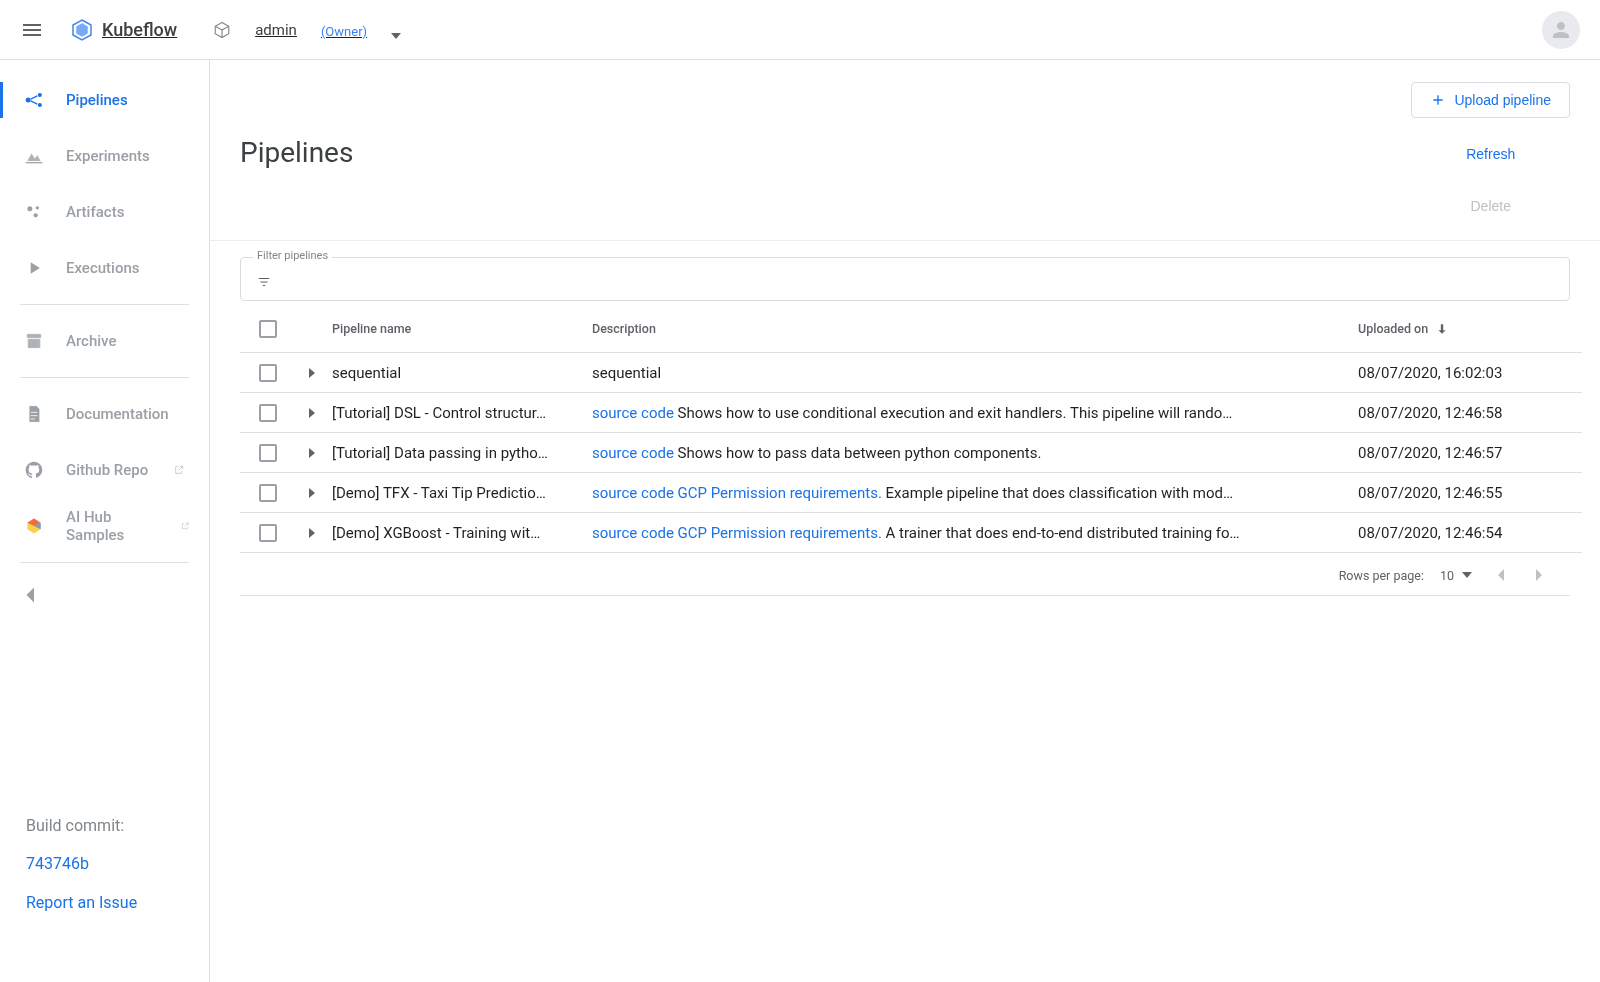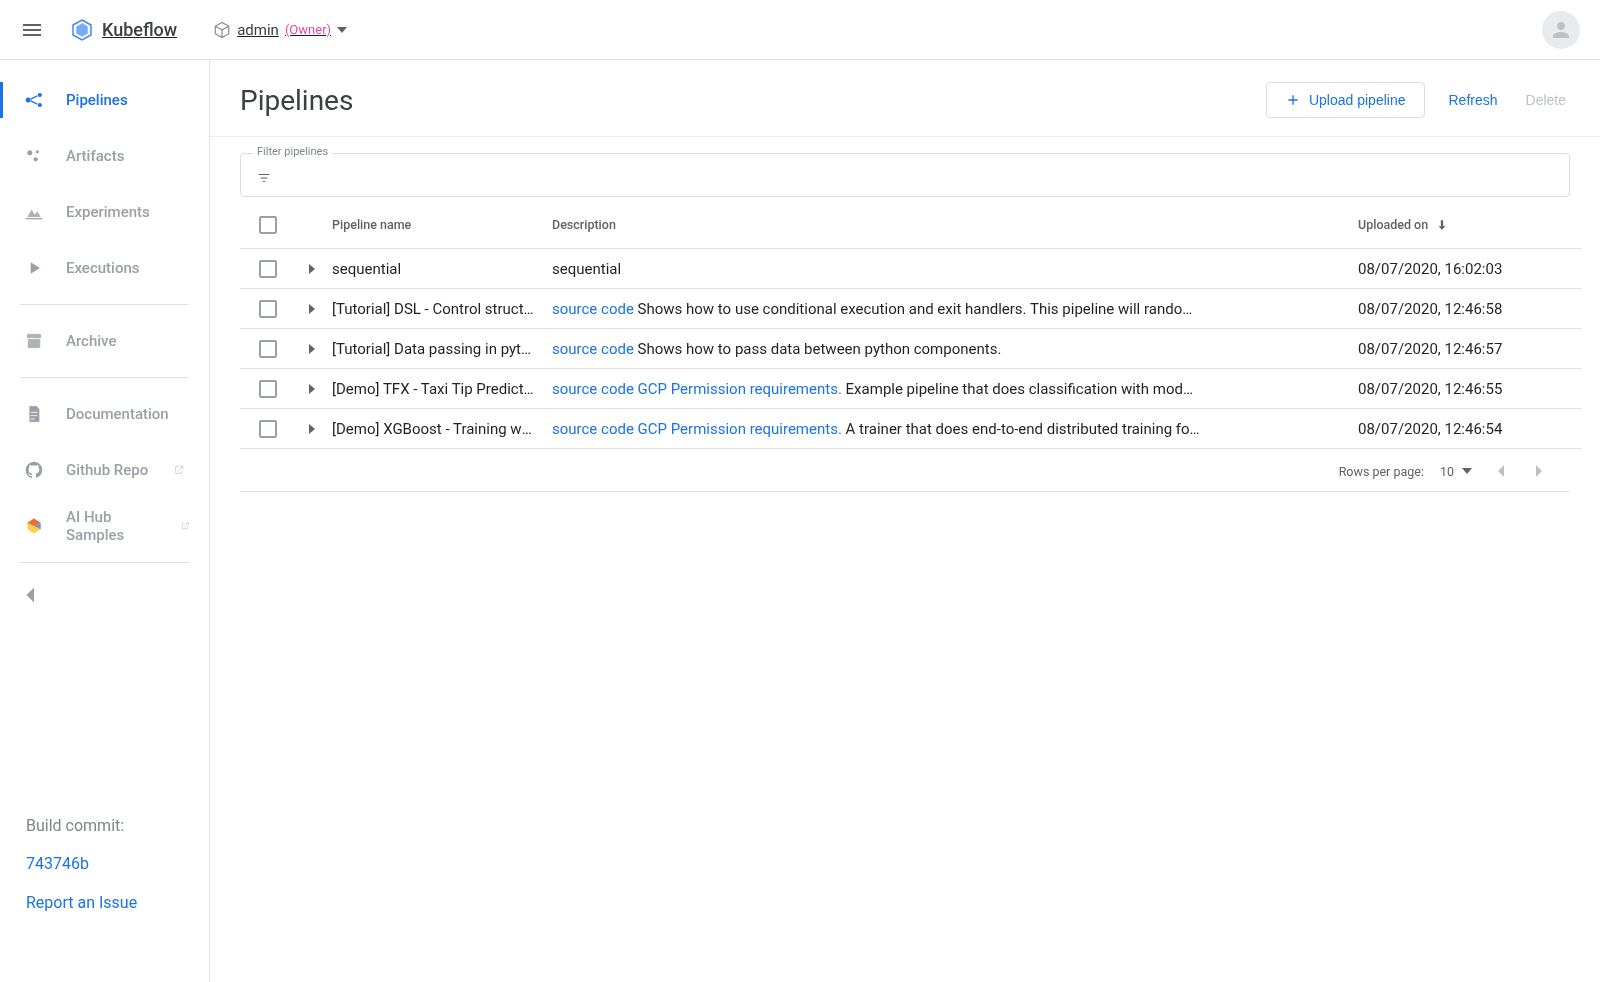--- a/index.html
+++ b/index.html
@@ -33,28 +33,28 @@
     .logo-area {
       display: flex;
       align-items: center;
       gap: 8px;
       margin-right: 36px;
     }
     .logo-svg { width: 24px; height: 24px; }
     .logo-text { font-size: 18px; font-weight: 500; color: #3c4043; }
     .ns-selector {
       display: flex;
-      align-items: center;
-      gap: 6px;
+      align-items: flex-end;
+      gap: 24px;
       cursor: pointer;
       color: #5f6368;
     }
     .ns-icon { width: 18px; height: 18px; }
     .ns-user { font-size: 15px; color: #3c4043; }
-    .ns-role { font-size: 13px; color: #ec4899; }
+    .ns-role { font-size: 13px; color: #3b82f6; }
     .ns-caret { width: 10px; height: 6px; color: #5f6368; }
     .avatar {
       margin-left: auto;
       width: 38px;
       height: 38px;
       border-radius: 50%;
       background: #e8eaed;
       display: flex;
       align-items: center;
       justify-content: center;
@@ -132,20 +132,21 @@
     .page-title {
       font-size: 28px;
       font-weight: 400;
       color: #3c4043;
     }
     .actions {
       margin-left: auto;
       display: flex;
       align-items: center;
       gap: 20px;
+      flex-direction: column;
     }
     .btn-upload {
       border: 1px solid #dadce0;
       border-radius: 4px;
       padding: 9px 18px;
       background: #fff;
       color: #1a73e8;
       font-size: 14px;
       font-weight: 500;
       display: flex;
@@ -214,21 +215,21 @@
       font-size: 12.5px;
       font-weight: 500;
       height: 48px;
     }
     .trow {
       height: 40px;
       font-size: 15px;
     }
     .col-chk { width: 48px; display:flex; justify-content:center; }
     .col-exp { width: 40px; display:flex; justify-content:center; color:#5f6368; cursor:pointer; }
-    .col-name { width: 220px; padding-right: 18px; white-space: nowrap; overflow: hidden; text-overflow: ellipsis; }
+    .col-name { width: 260px; padding-right: 18px; white-space: nowrap; overflow: hidden; text-overflow: ellipsis; }
     .col-desc { flex: 1; padding-right: 12px; white-space: nowrap; overflow: hidden; text-overflow: ellipsis; }
     .col-date { width: 220px; }
     .chk {
       width: 18px;
       height: 18px;
       border: 2px solid #9aa0a6;
       border-radius: 2px;
       cursor: pointer;
     }
     .expand-caret { width: 6px; height: 10px; cursor: pointer; }
@@ -306,32 +307,32 @@
       <svg class="nav-icon" viewBox="0 0 24 24" fill="currentColor">
         <circle cx="5" cy="12" r="3"></circle>
           <circle cx="19" cy="6" r="2.5"></circle>
           <circle cx="19" cy="18" r="2.5"></circle>
         <path d="M8 11l8-4M8 13l8 4" stroke="currentColor" stroke-width="1.5" fill="none"></path>
       </svg>
       <span>Pipelines</span>
     </div>
     <div class="nav-item">
       <svg class="nav-icon" viewBox="0 0 24 24" fill="currentColor">
+        <path d="M4 18l5-9 4 6 3-4 4 7H4z" opacity="0.8"></path>
+          <path d="M2 20h20" stroke="currentColor" stroke-width="1.5"></path>
+      </svg>
+      <span>Experiments</span>
+    </div>
+    <div class="nav-item">
+      <svg class="nav-icon" viewBox="0 0 24 24" fill="currentColor">
         <circle cx="7" cy="8" r="3"></circle>
           <circle cx="16" cy="7" r="2"></circle>
           <circle cx="14" cy="16" r="2.5"></circle>
       </svg>
       <span>Artifacts</span>
-    </div>
-    <div class="nav-item">
-      <svg class="nav-icon" viewBox="0 0 24 24" fill="currentColor">
-        <path d="M4 18l5-9 4 6 3-4 4 7H4z" opacity="0.8"></path>
-          <path d="M2 20h20" stroke="currentColor" stroke-width="1.5"></path>
-      </svg>
-      <span>Experiments</span>
     </div>
     <div class="nav-item">
       <svg class="nav-icon" viewBox="0 0 24 24" fill="currentColor">
         <path d="M8 5v14l11-7z"></path>
       </svg>
       <span>Executions</span>
     </div>
     <hr class="nav-sep">
     <div class="nav-item">
       <svg class="nav-icon" viewBox="0 0 24 24" fill="currentColor">

